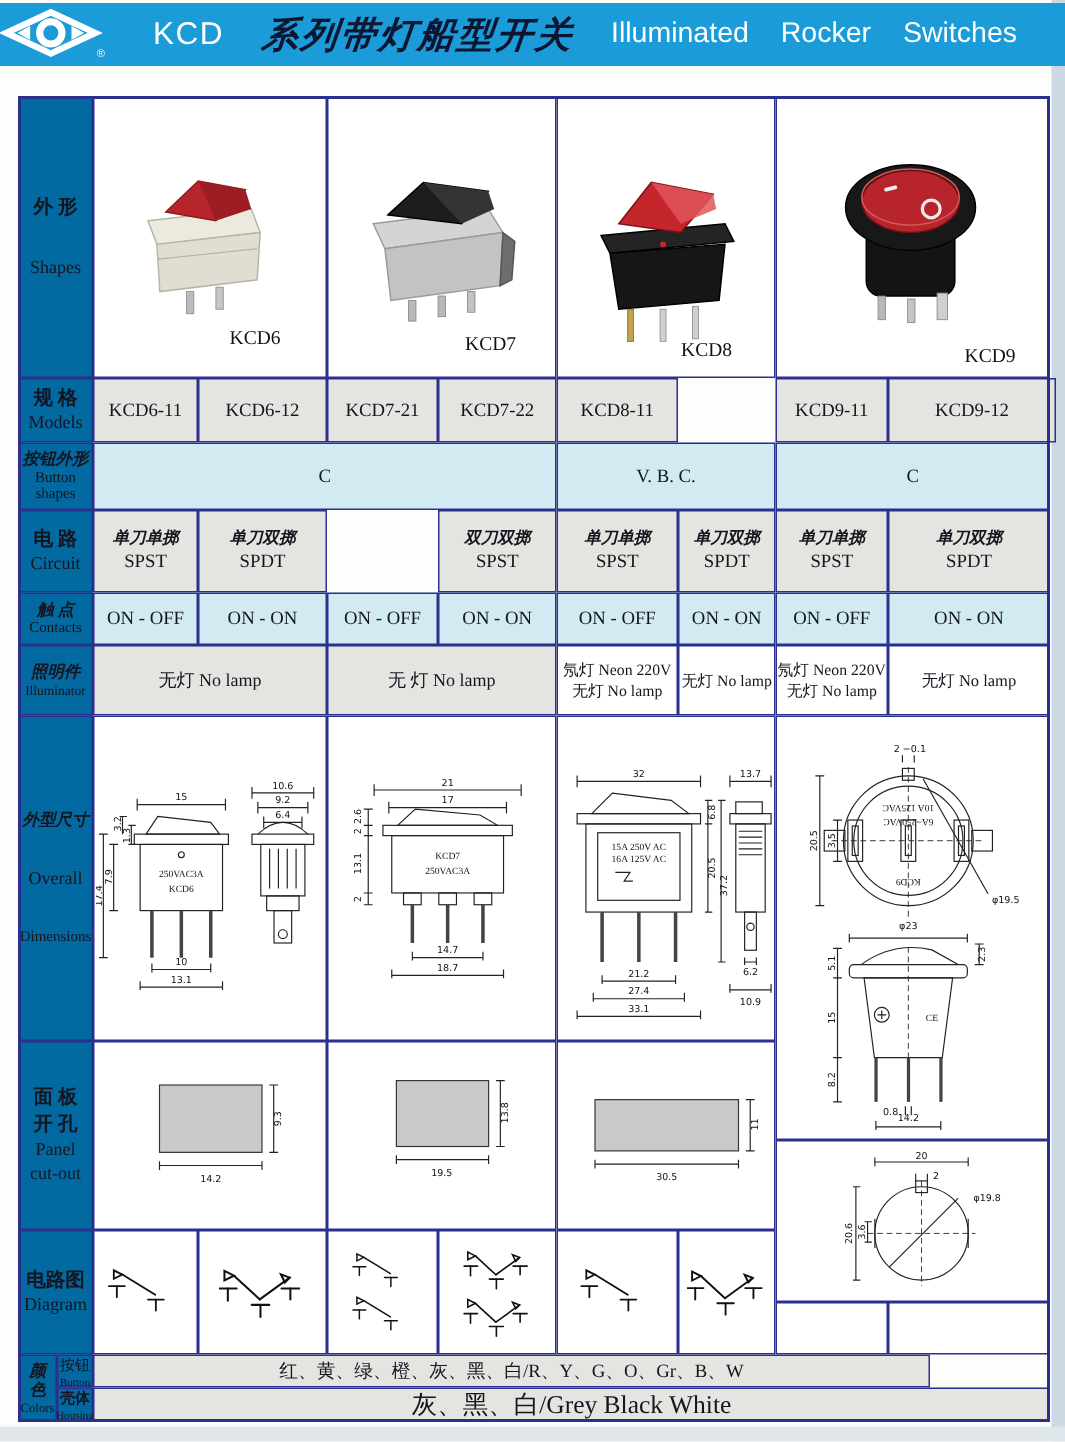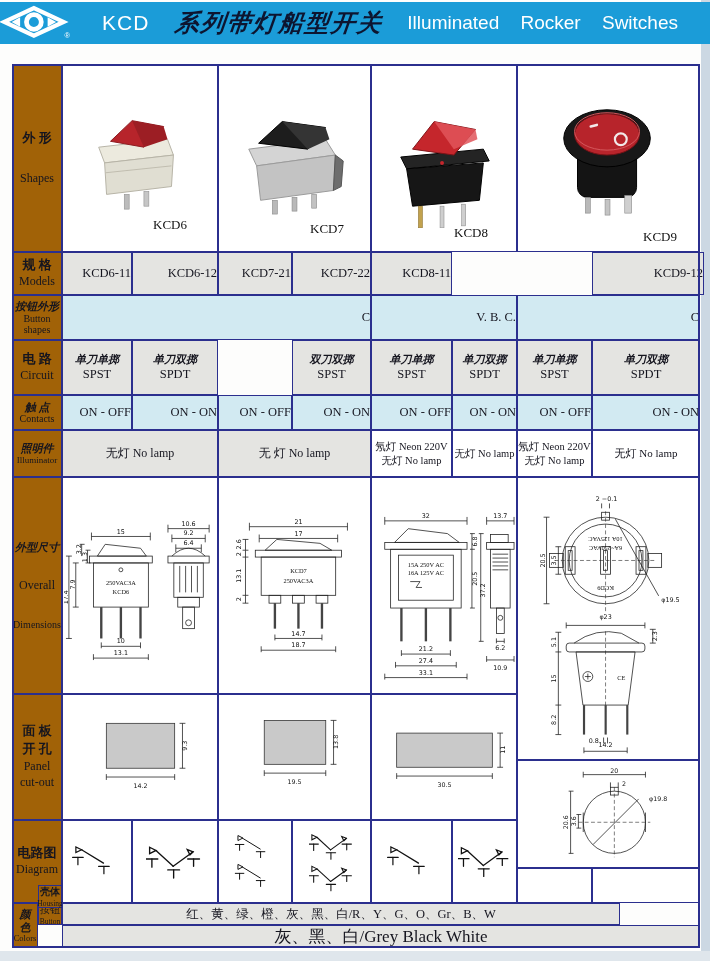--- a/index.html
+++ b/index.html
@@ -6,29 +6,29 @@
   #page{position:relative;width:710px;height:961px;background:#fdfdfc;font-family:"Liberation Serif",serif;overflow:hidden;}
   #edge-r{position:absolute;left:701px;top:0;width:9px;height:961px;background:#ccd8e3;}
   #edge-b{position:absolute;left:0;top:951px;width:710px;height:10px;background:#dfe6ec;}
   
   #hdr{position:absolute;left:0;top:2px;width:710px;height:42px;background:#1b9cd8;display:flex;align-items:center;}
   .hdr-brand{color:#fff;font-family:"Liberation Sans",sans-serif;font-size:21px;letter-spacing:1px;margin-left:30px;}
   .hdr-cn{color:#0d1530;font-weight:bold;font-style:italic;font-size:24px;letter-spacing:2px;margin-left:26px;transform:skewX(-6deg);}
   .hdr-en{color:#fff;font-family:"Liberation Sans",sans-serif;font-size:19px;margin-left:24px;word-spacing:16px;}
   
   .cell{position:absolute;box-sizing:border-box;border:1.5px solid #2b2f8e;background:#fff;display:flex;flex-direction:column;align-items:center;justify-content:center;text-align:center;color:#15151f;}
-  .lab{background:#a16207;}
+  .lab{background:#0369a1;}
   .gray{background:#e4e4e1;}
   .blue{background:#d2eaf2;}
   .frame{position:absolute;box-sizing:border-box;border:2px solid #2b2f8e;pointer-events:none;}
   .cn{font-weight:bold;font-size:13px;line-height:1.15;}
   .cn-sm{font-weight:bold;font-size:11px;line-height:1.1;font-style:italic;}
   .en{font-size:12px;line-height:1.15;}
   .en-sm{font-size:10px;line-height:1.1;}
-  .val{font-size:12.5px;align-items:flex-end;}.gap26{gap:26px;}.gap2{gap:2px;}
+  .val{font-size:12.5px;}.gap26{gap:26px;}.gap2{gap:2px;}
   .caption{position:absolute;font-size:13px;color:#111;}
   
   .dim line,.dim path,.dim rect,.dim circle,.dim ellipse,.dim polygon,.dim polyline{stroke:#222;fill:none;stroke-width:0.8;}
   .dim .dash{stroke-dasharray:4 2.5;stroke-width:0.6;}
   .dim text{fill:#111;stroke:none;font-family:"DejaVu Sans",sans-serif;font-size:6.5px;text-anchor:middle;}
   .dim .mk{font-family:"Liberation Serif",serif;}
   .dim .fill{fill:#c9c9c9;stroke:#333;}
   .dim .pin{fill:#444;stroke:none;}
   .photo{display:block;}
 </style>
@@ -149,20 +149,23 @@
       <span>KCD6-12</span>
     </div>
   <div class="cell gray val" style="left:218px;top:252px;width:74px;height:43px">
       <span>KCD7-21</span>
     </div>
   <div class="cell gray val" style="left:292px;top:252px;width:79px;height:43px">
       <span>KCD7-22</span>
     </div>
   <div class="cell gray val" style="left:371px;top:252px;width:81px;height:43px">
       <span>KCD8-11</span>
+    </div>
+  <div class="cell gray val" style="left:517px;top:252px;width:75px;height:43px">
+      <span>KCD9-11</span>
     </div>
   <div class="cell gray val" style="left:592px;top:252px;width:112px;height:43px">
       <span>KCD9-12</span>
     </div>
 
   <div class="cell lab" style="left:12px;top:295px;width:50px;height:45px">
     <span class="cn-sm">按钮外形</span>
     <span class="en-sm">Button</span>
     <span class="en-sm">shapes</span>
   </div>
@@ -529,21 +532,21 @@
 
   <div class="cell lab" style="left:12px;top:903px;width:26px;height:45px;gap:0">
     <span class="cn-sm">颜</span>
     <span class="cn-sm">色</span>
     <span style="font-size:8.5px">Colors</span>
   </div>
   <div class="cell lab" style="left:38px;top:903px;width:24px;height:22px;gap:0">
     <span style="font-size:10px;font-weight:normal">按钮</span>
     <span style="font-size:7.5px">Button</span>
   </div>
-  <div class="cell lab" style="left:38px;top:885px;width:24px;height:23px;gap:0">
+  <div class="cell lab" style="left:38px;top:925px;width:24px;height:23px;gap:0">
     <span style="font-size:10px;font-weight:bold">壳体</span>
     <span style="font-size:7.5px">Housing</span>
   </div>
   <div class="cell gray" style="left:62px;top:903px;width:558px;height:22px;font-size:12.5px">
     <span>红、黄、绿、橙、灰、黑、白/R、Y、G、O、Gr、B、W</span>
   </div>
   <div class="cell gray" style="left:62px;top:925px;width:638px;height:23px;font-size:17px">
     <span>灰、黑、白/Grey  Black  White</span>
   </div>
 

